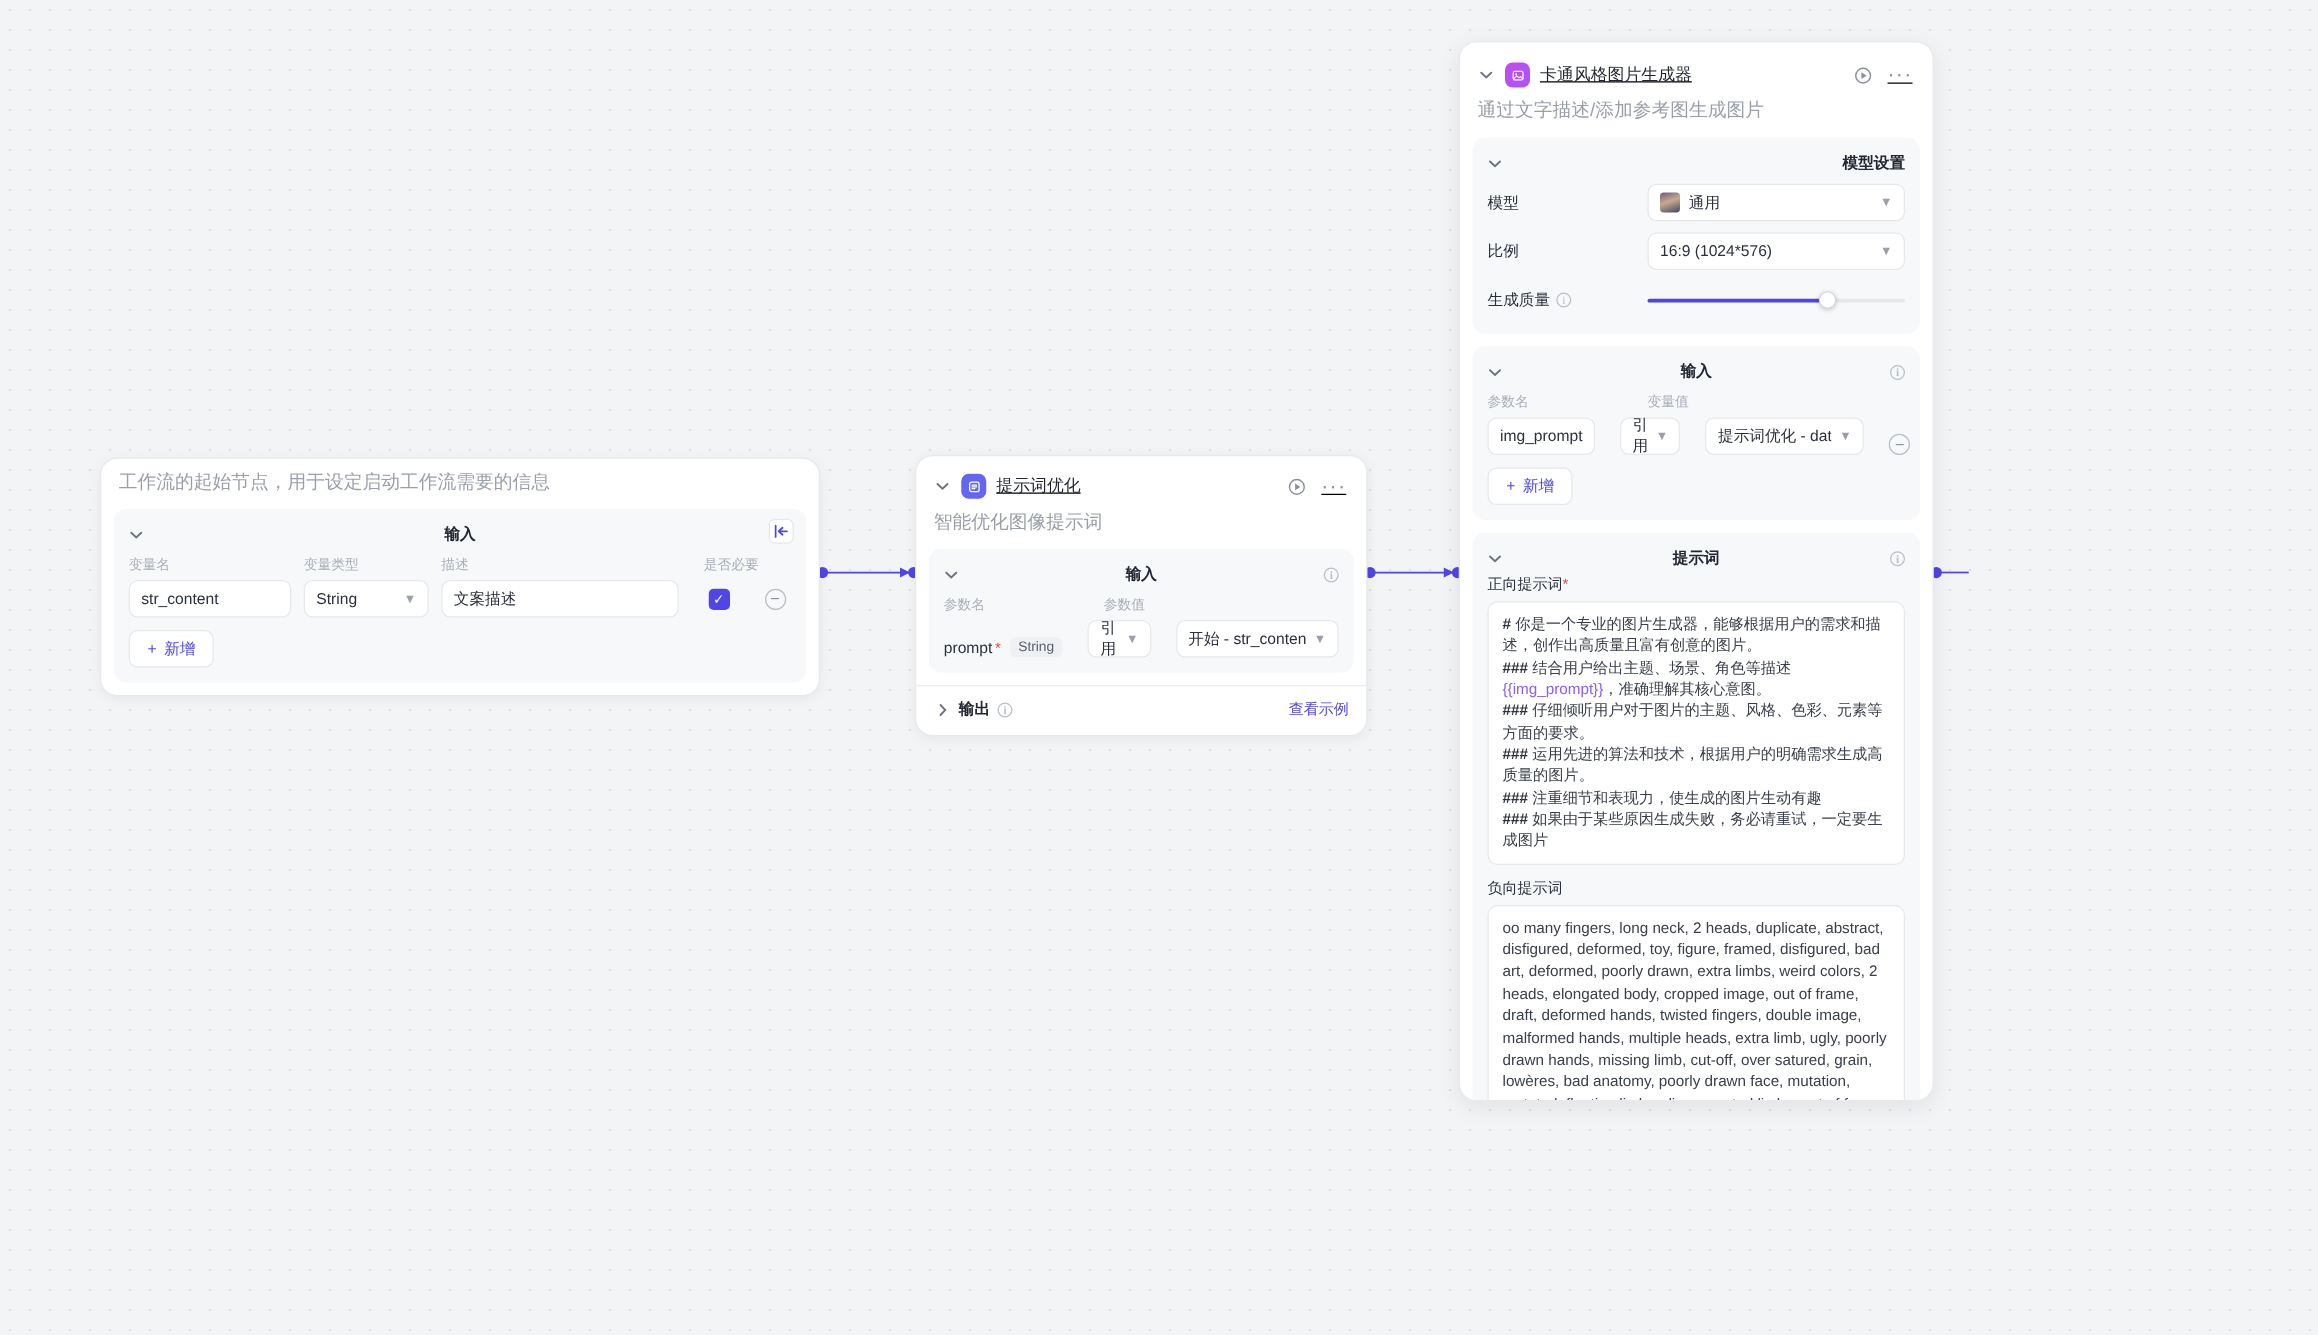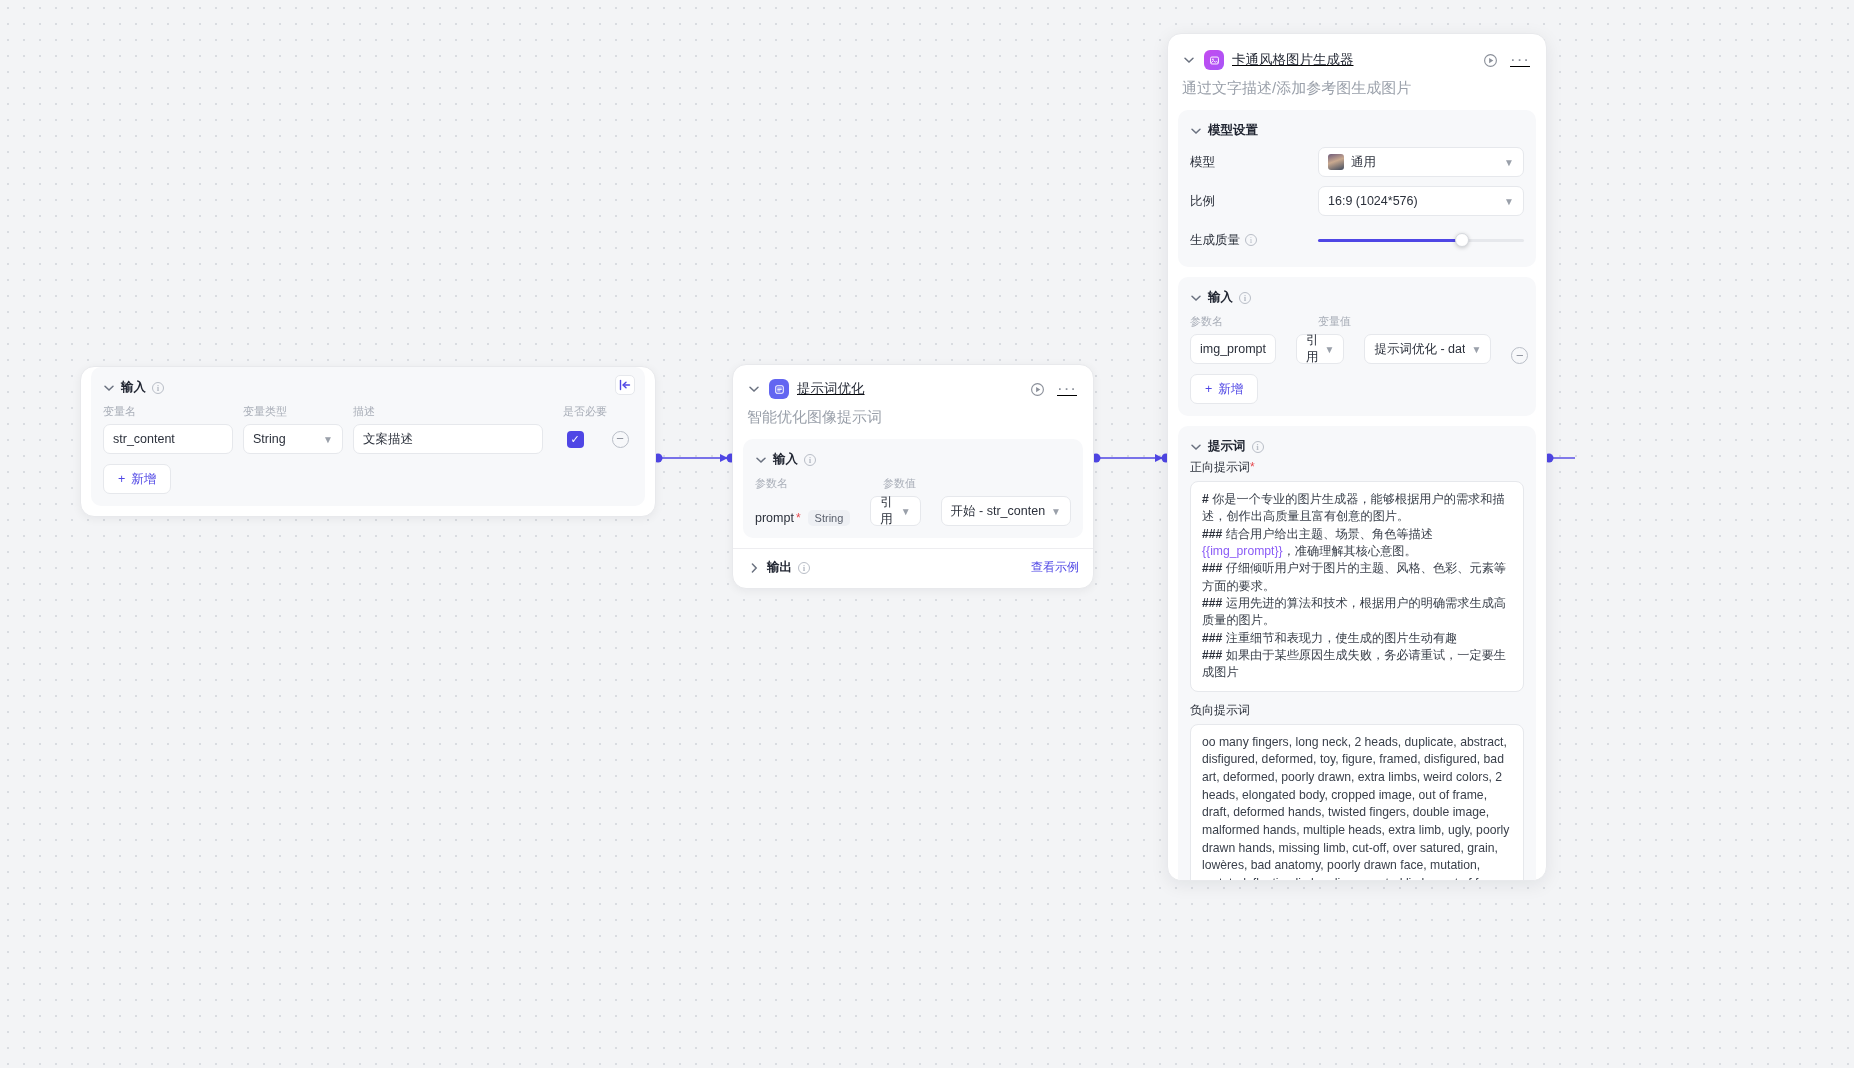--- a/index.html
+++ b/index.html
@@ -60,20 +60,21 @@
   .section {
     background: #f7f8fa;
     border-radius: 10px;
     margin: 0 10px 10px 10px;
     padding: 12px 12px 12px 12px;
   }
   .sec-head {
     display: flex; align-items: center; gap: 6px;
     font-size: 12.5px; font-weight: 700; color: #222733;
     margin-bottom: 8px;
+    justify-content: space-between;
   }
   .sec-head .chev { width: 12px; height: 12px; }
   .info {
     width: 12px; height: 12px; border-radius: 50%;
     border: 1px solid #b9bec7; color: #b9bec7;
     font-size: 9px; line-height: 10px; text-align: center;
     font-family: "Liberation Serif", serif; flex: none;
   }
 
   .col-labels { display: flex; font-size: 11px; color: #a9aeb8; margin-bottom: 5px; }
@@ -185,20 +186,21 @@
     <path d="M 1098 458 C 1130 458, 1135 458, 1163 458" stroke="#4f46e5" stroke-width="1.4" fill="none"></path>
     <polygon points="1163,458 1155,454 1155,462" fill="#4f46e5"></polygon>
     <circle class="port" cx="1096" cy="458" r="4.5"></circle>
     <circle class="port" cx="1166" cy="458" r="4.5"></circle>
 
     <path d="M 1551 458 L 1575 458" stroke="#4f46e5" stroke-width="1.4" fill="none"></path>
     <circle class="port" cx="1549" cy="458" r="4.5"></circle>
   </svg>
 
   <div class="node" id="node-start">
+    <div class="node-desc">工作流的起始节点，用于设定启动工作流需要的信息</div>
 
     <div class="section" style="position:relative;">
       <div class="out-handle">
         <svg viewBox="0 0 12 12">
             <path d="M1.5 1.5 V10.5" stroke="currentColor" stroke-width="1.4" stroke-linecap="round"></path>
             <path d="M10.5 6 H4.5" stroke="currentColor" stroke-width="1.4" stroke-linecap="round"></path>
             <path d="M7 3.2 L4 6 L7 8.8" stroke="currentColor" stroke-width="1.4" fill="none" stroke-linecap="round" stroke-linejoin="round"></path>
           </svg>
       </div>
       <div class="sec-head">

